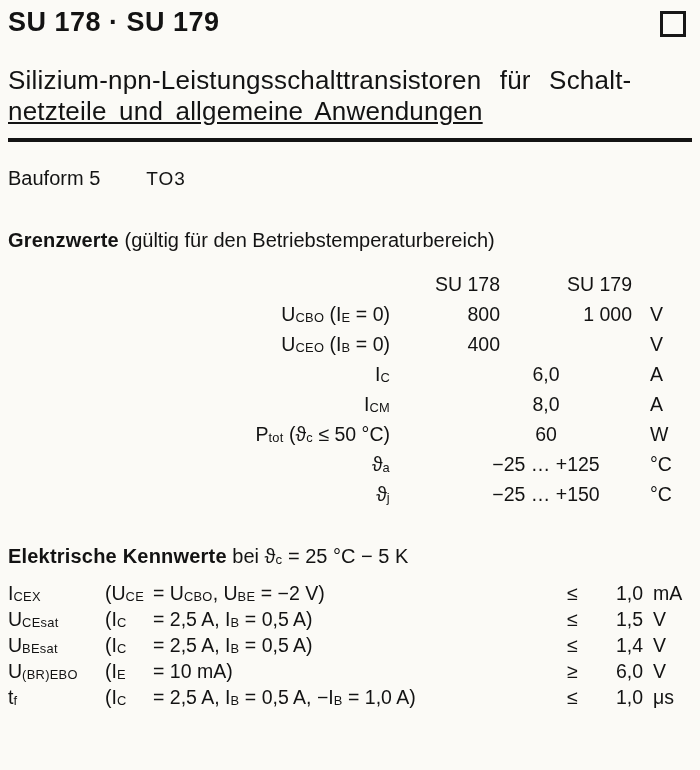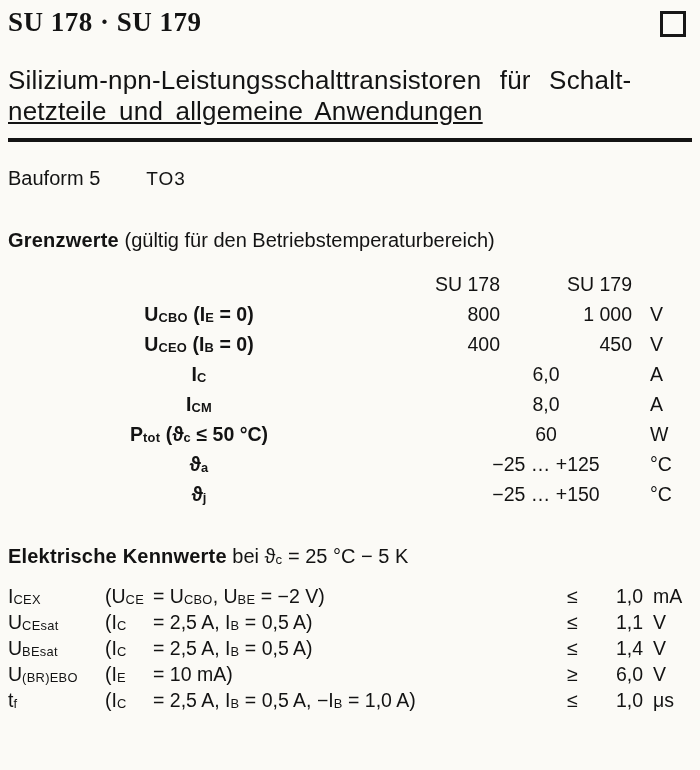--- a/index.html
+++ b/index.html
@@ -1,19 +1,19 @@
 <!DOCTYPE html>
 <html><head>
 <meta charset="utf-8">
 <style>
   html,body{margin:0;padding:0;}
   body{width:700px;height:770px;background:#fbfaf6;font-family:"Liberation Sans",sans-serif;color:#131313;overflow:hidden;}
   .page{box-sizing:border-box;width:700px;height:770px;padding:8px 8px 0 8px;position:relative;}
 
-  .title-row{display:flex;justify-content:space-between;align-items:flex-start;font-family:Liberation Serif, serif;}
+  .title-row{display:flex;justify-content:space-between;align-items:flex-start;}
   .title{font-size:27px;font-weight:700;letter-spacing:.5px;line-height:28px;}
   .square{width:20px;height:20px;border:3px solid #171717;margin-top:3px;margin-right:6px;}
 
   .subtitle{margin-top:28px;font-size:26px;line-height:31px;letter-spacing:.2px;}
   .subtitle .l1{word-spacing:11px;}
   .subtitle .l2{word-spacing:5px;text-decoration:underline;}
 
   .rule{height:4px;background:#141414;margin-top:11px;}
 
   .bauform{margin-top:25px;font-size:20px;}
@@ -23,29 +23,29 @@
 
   .section-head{font-size:20px;}
   .gw-head{margin-top:39px;}
   .kw-head{margin-top:36px;}
   .section-head b{font-weight:700;letter-spacing:.2px;}
 
   sub{font-size:.66em;vertical-align:-.1em;letter-spacing:.3px;}
 
   .g-table{margin-top:17px;font-size:19.5px;}
   .g-row{display:grid;grid-template-columns:1fr 110px 132px 60px;height:30px;line-height:30px;}
-  .g-label{text-align:center;font-weight:bold;}
+  .g-label{text-align:right;}
   .g-v1,.g-v2{text-align:right;}
   .g-h1{grid-column:2;text-align:right;}
   .g-h2{grid-column:3;text-align:right;}
   .g-span{grid-column:2/4;text-align:center;padding-left:70px;}
   .g-unit{grid-column:4;text-align:left;padding-left:18px;}
 
   .k-table{margin-top:12px;font-size:19.5px;}
-  .k-row{display:grid;grid-template-columns:97px 48px 1fr 30px 46px 49px;height:26px;line-height:32px;}
+  .k-row{display:grid;grid-template-columns:97px 48px 1fr 30px 46px 49px;height:26px;line-height:26px;}
   .k-val{text-align:right;}
   .k-unit{padding-left:10px;}
 </style>
 </head>
 <body>
 
 <div class="page">
 
   <div class="title-row">
     <div class="title">SU 178 · SU 179</div>
@@ -75,21 +75,20 @@
     </div>
     <div class="g-row">
       <div class="g-label">U<sub>CBO</sub> (I<sub>E</sub> = 0)</div>
       <div class="g-v1">800</div>
       <div class="g-v2">1 000</div>
       <div class="g-unit">V</div>
     </div>
     <div class="g-row">
       <div class="g-label">U<sub>CEO</sub> (I<sub>B</sub> = 0)</div>
       <div class="g-v1">400</div>
-      <div class="g-v2">450</div>
       <div class="g-unit">V</div>
     </div>
     <div class="g-row">
       <div class="g-label">I<sub>C</sub></div>
       <div class="g-span">6,0</div>
       <div class="g-unit">A</div>
     </div>
     <div class="g-row">
       <div class="g-label">I<sub>CM</sub></div>
       <div class="g-span">8,0</div>
@@ -123,21 +122,21 @@
       <div class="k-condr">= U<sub>CBO</sub>, U<sub>BE</sub> = −2 V)</div>
       <div class="k-rel">≤</div>
       <div class="k-val">1,0</div>
       <div class="k-unit">mA</div>
     </div>
     <div class="k-row">
       <div class="k-sym">U<sub>CEsat</sub></div>
       <div class="k-condl">(I<sub>C</sub></div>
       <div class="k-condr">= 2,5 A, I<sub>B</sub> = 0,5 A)</div>
       <div class="k-rel">≤</div>
-      <div class="k-val">1,1</div>
+      <div class="k-val">1,5</div>
       <div class="k-unit">V</div>
     </div>
     <div class="k-row">
       <div class="k-sym">U<sub>BEsat</sub></div>
       <div class="k-condl">(I<sub>C</sub></div>
       <div class="k-condr">= 2,5 A, I<sub>B</sub> = 0,5 A)</div>
       <div class="k-rel">≤</div>
       <div class="k-val">1,4</div>
       <div class="k-unit">V</div>
     </div>

